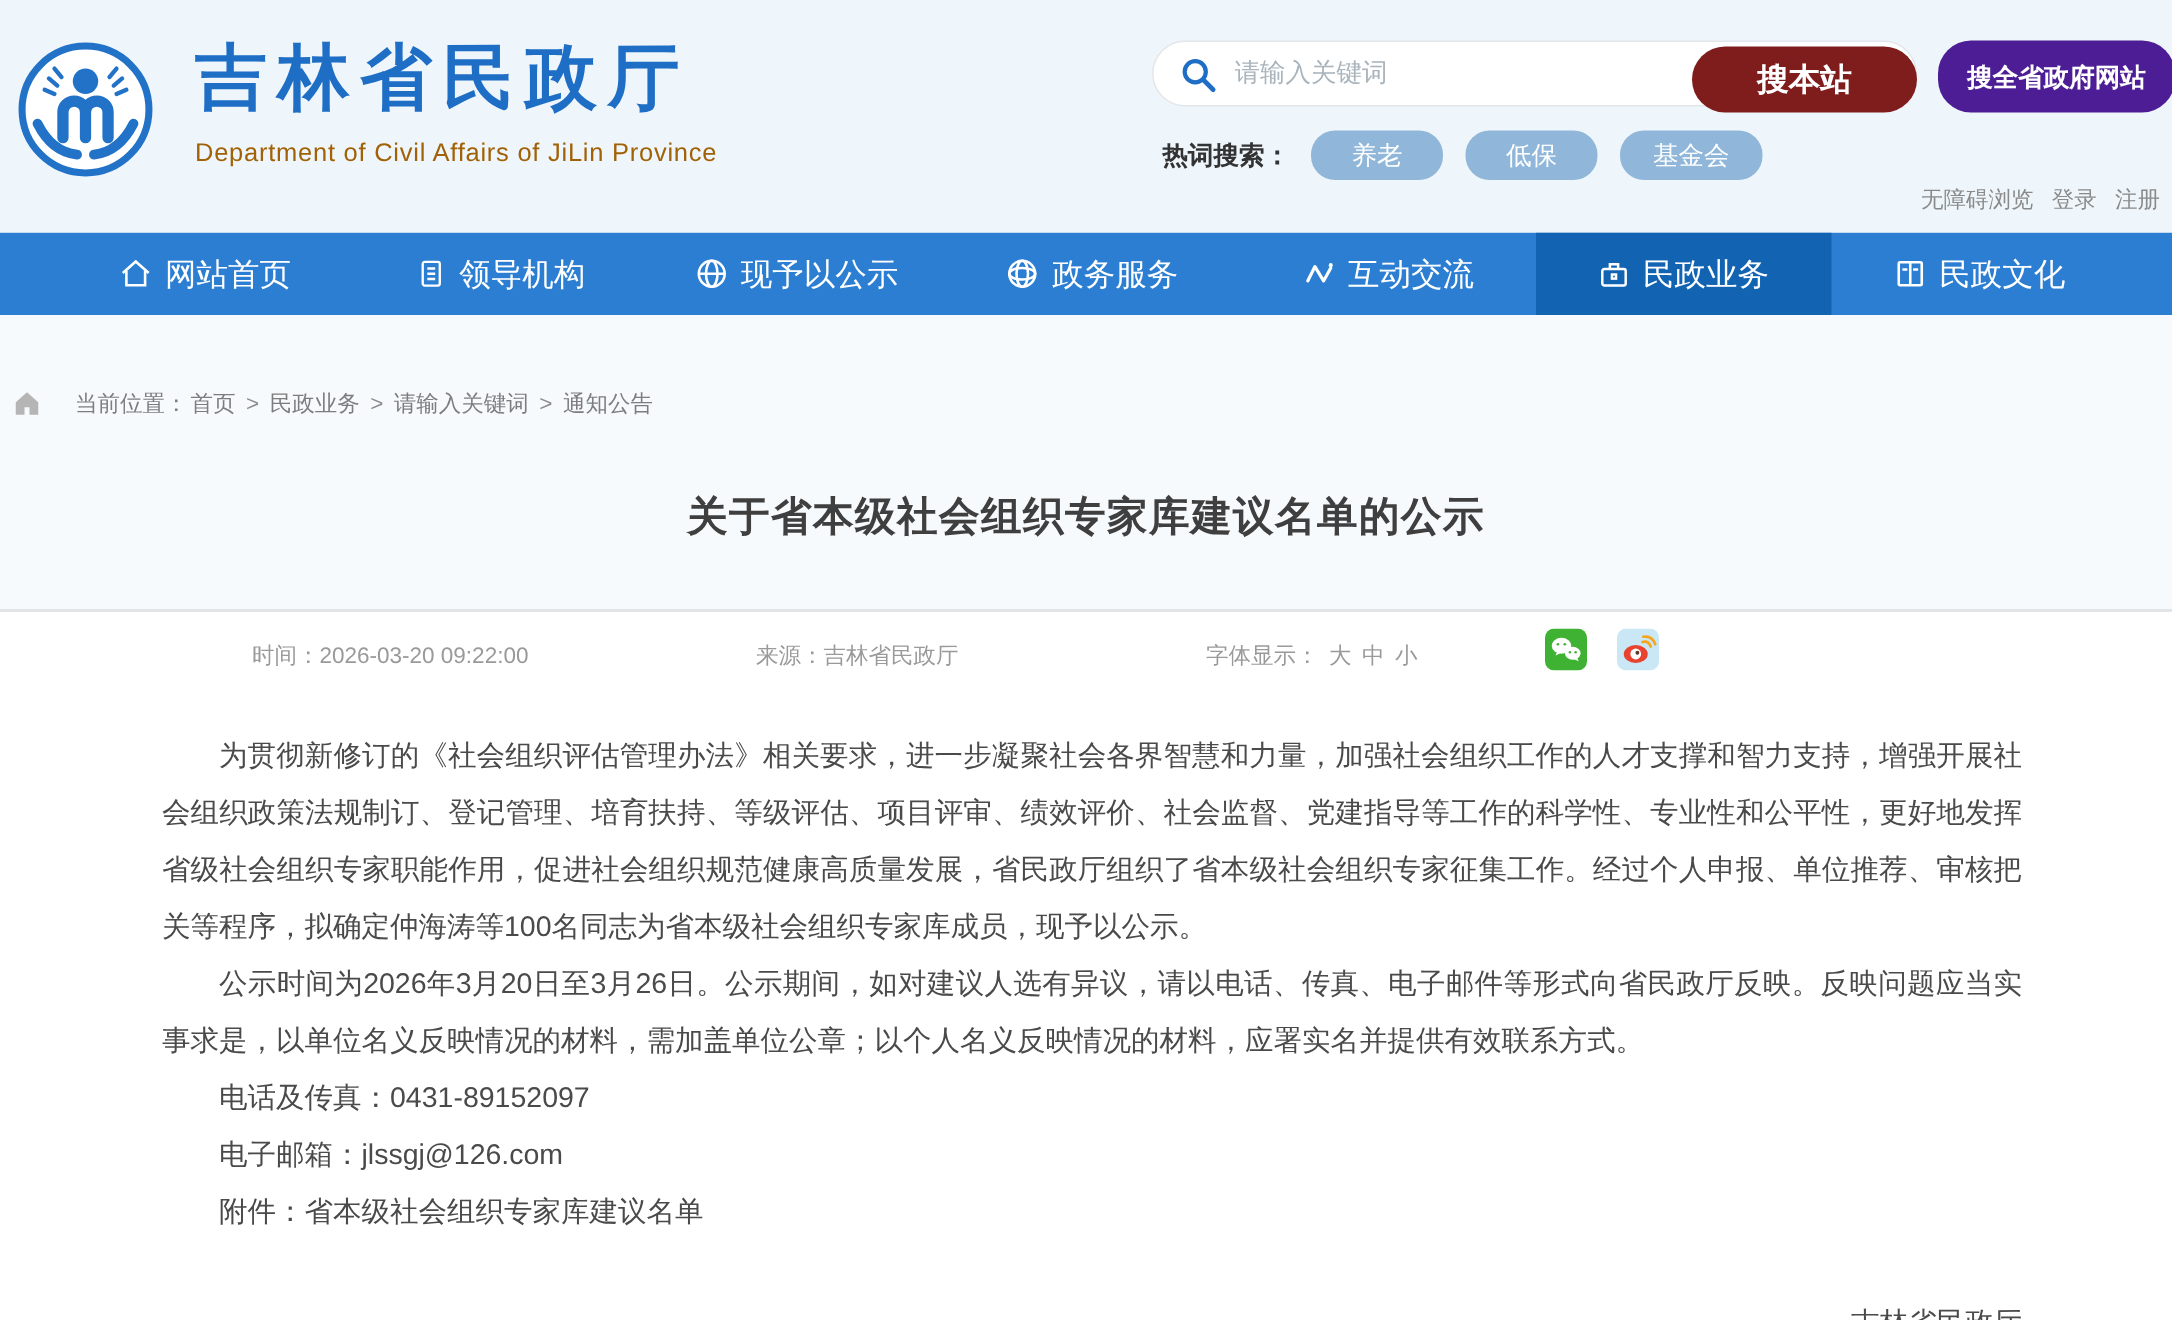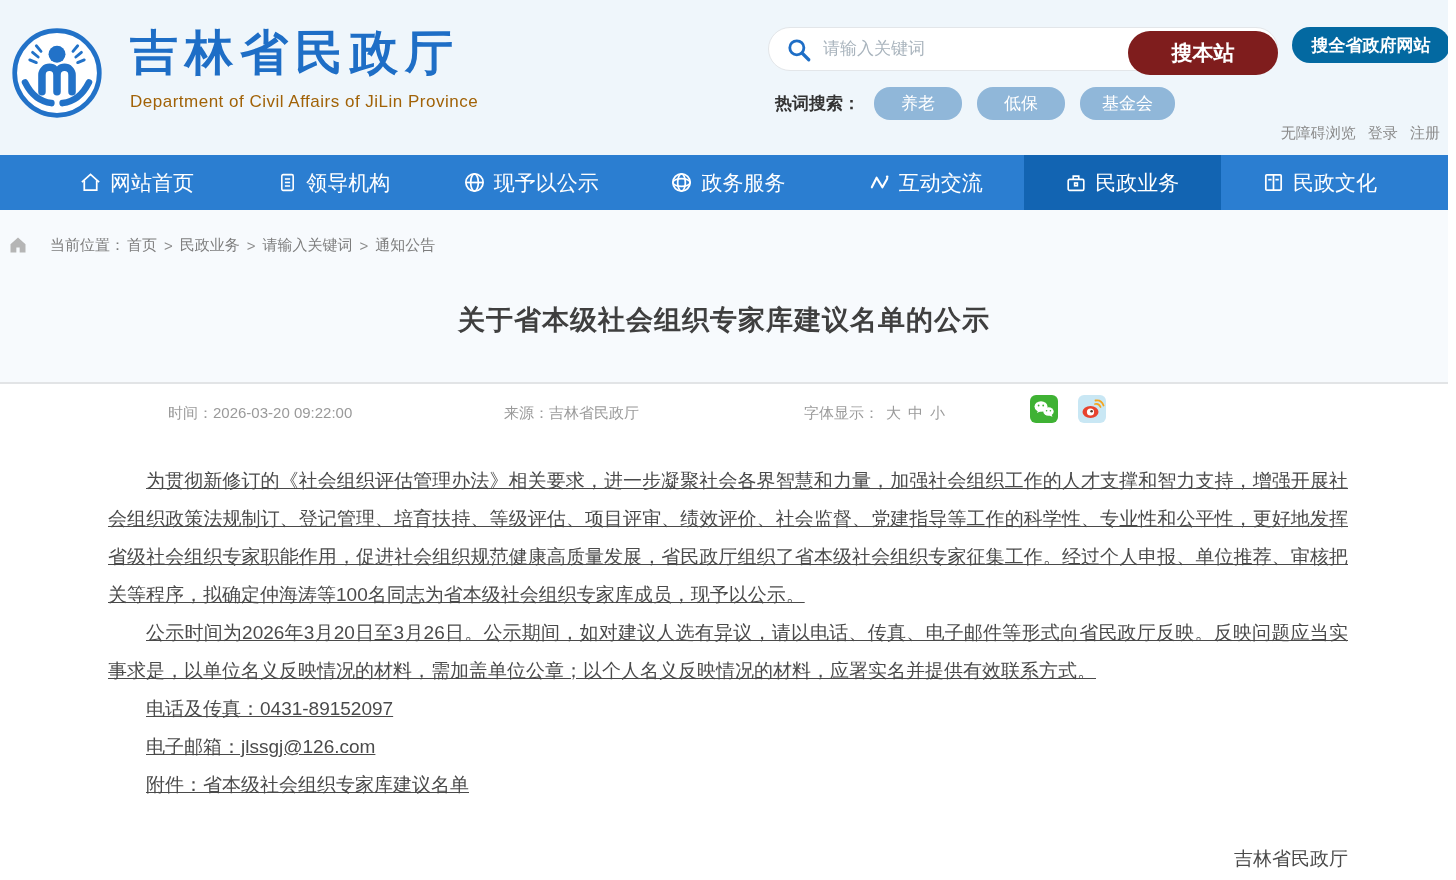--- a/index.html
+++ b/index.html
@@ -16,42 +16,42 @@
 
   .search-box { position:absolute; left:768px; top:27px; width:510px; height:44px;
     background:#fff; border:1px solid #e3e6e9; border-radius:22px; }
   .search-box input { position:absolute; left:54px; top:2px; width:300px; height:38px;
     border:none; outline:none; font-size:17px; color:#0c4a6e; background:transparent; }
   .search-box input::placeholder { color:#a9b4bd; }
   .search-glyph { position:absolute; left:17px; top:9px; }
   .btn-site { position:absolute; left:1128px; top:11px; width:150px; height:44px;
     border:none; border-radius:22px; background:#7f1d1d; color:#fff;
     font-size:21px; font-weight:bold; cursor:pointer; font-family:inherit;margin-top:20px; }
-  .btn-province { position:absolute; left:1292px; top:27px; width:158px; height:36px;
-    border:none; border-radius:22px; background:#0369a1; color:#fff;
+  .btn-province { position:absolute; left:1292px; top:27px; width:158px; height:48px;
+    border:none; border-radius:22px; background:#4c1d95; color:#fff;
     font-size:17px; font-weight:bold; cursor:pointer; font-family:inherit; }
 
   .hot-row { position:absolute; left:775px; top:87px; display:flex; align-items:center; }
   .hot-label { font-size:17px; font-weight:bold; color:#333; margin-right:14px; }
   .hot-pill { display:inline-block; min-width:88px; text-align:center; padding:5px 22px;
     margin-right:15px; background:#90b7d9; color:#fff; font-size:17px;
     border-radius:16px; cursor:pointer; }
 
   .top-links { position:absolute; right:16px; top:124px; font-size:15px; color:#8a8a8a; }
   .top-links span { cursor:pointer; margin-left:8px; }
 
   
   .nav { display:flex; width:100%; height:55px; background:#2b7ed1; padding:0 38px;text-align:right; }
   .nav-item { flex:1; display:flex; align-items:center; justify-content:center; gap:8px;
     color:#fff; font-size:21px; cursor:pointer; white-space:nowrap; }
   .nav-item.active { background:#1264b2; }
   .nav-icon { display:flex; }
 
   
-  .band { background:#f7fafd; border-bottom:2px solid #e2e4e6; margin-right:8px; padding-top:10px; }
+  .band { background:#f7fafd; border-bottom:2px solid #e2e4e6; margin-right:8px; padding-top:34px; }
   .breadcrumb { display:flex; align-items:center; height:50px; padding-left:8px;
     font-size:15px; color:#7d7d7d; }
   .breadcrumb .crumb { cursor:pointer; }
   .breadcrumb .sep { margin:0 7px; color:#8c8c8c; }
   .bc-label { margin-left:22px; margin-right:2px; }
   .page-title { text-align:center; font-size:27px; font-weight:bold; color:#3f3f3f;
     margin-top:32px; padding-bottom:44px; letter-spacing:1px; }
 
   
   .container { width:1240px; margin:0 auto; }
@@ -59,21 +59,21 @@
   .meta .m-time { position:absolute; left:60px; top:20px; }
   .meta .m-src  { position:absolute; left:396px; top:20px; }
   .meta .m-font { position:absolute; left:696px; top:20px; }
   .font-opt { margin-left:7px; cursor:pointer; }
   .share-icon { position:absolute; top:11px; width:28px; height:28px; cursor:pointer; }
   .share-wechat { left:922px; }
   .share-weibo  { left:970px; }
 
   .body-text { padding-top:20px; font-size:19px; line-height:38px; color:#4a4a4a;
     text-align:justify; }
-  .body-text p { text-indent:2em; margin:0;text-decoration:underline; }
+  .body-text p { text-indent:2em; margin:0; }
   .attach-name { cursor:pointer; }
   .signature { margin-top:36px; text-align:right; font-size:19px; line-height:38px; color:#4a4a4a; }
 
   .scroll-track { position:fixed; right:0; top:0; width:8px; height:880px; background:#ffffff; z-index:60; }
 </style>
 </head>
 <body>
 
 <div class="header">
 

